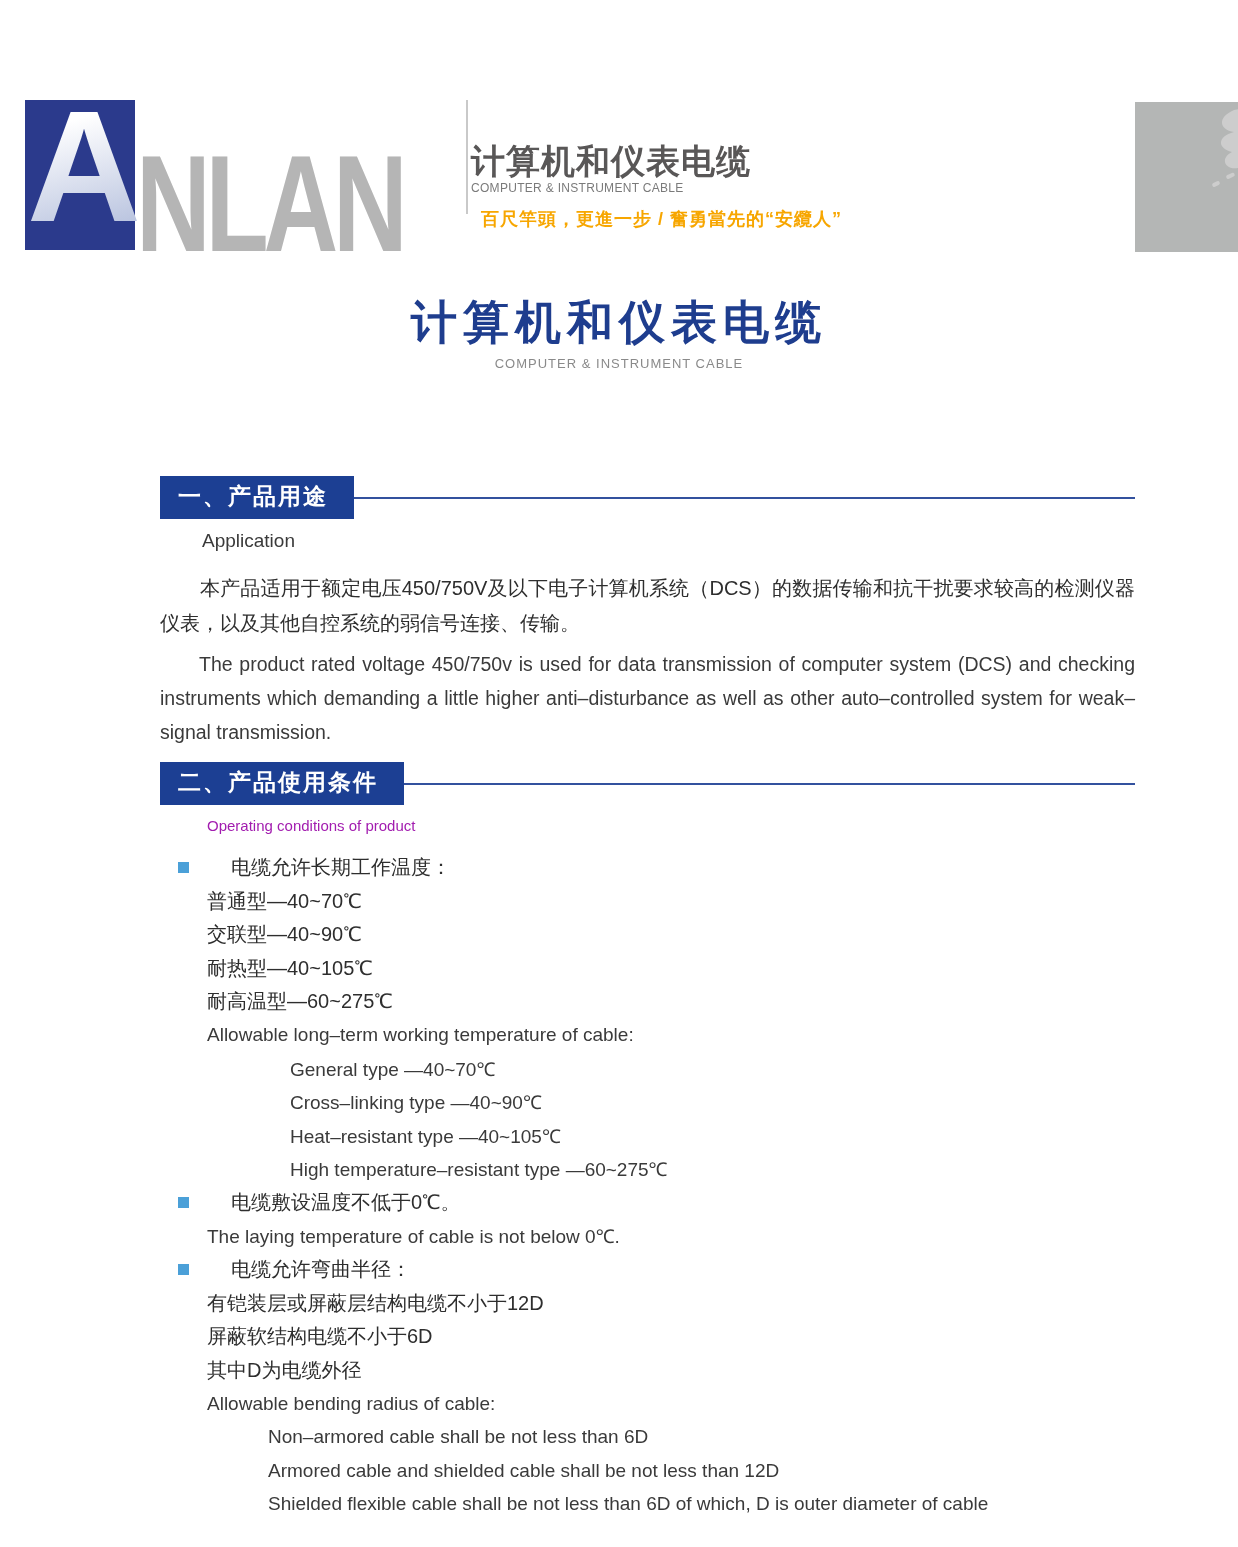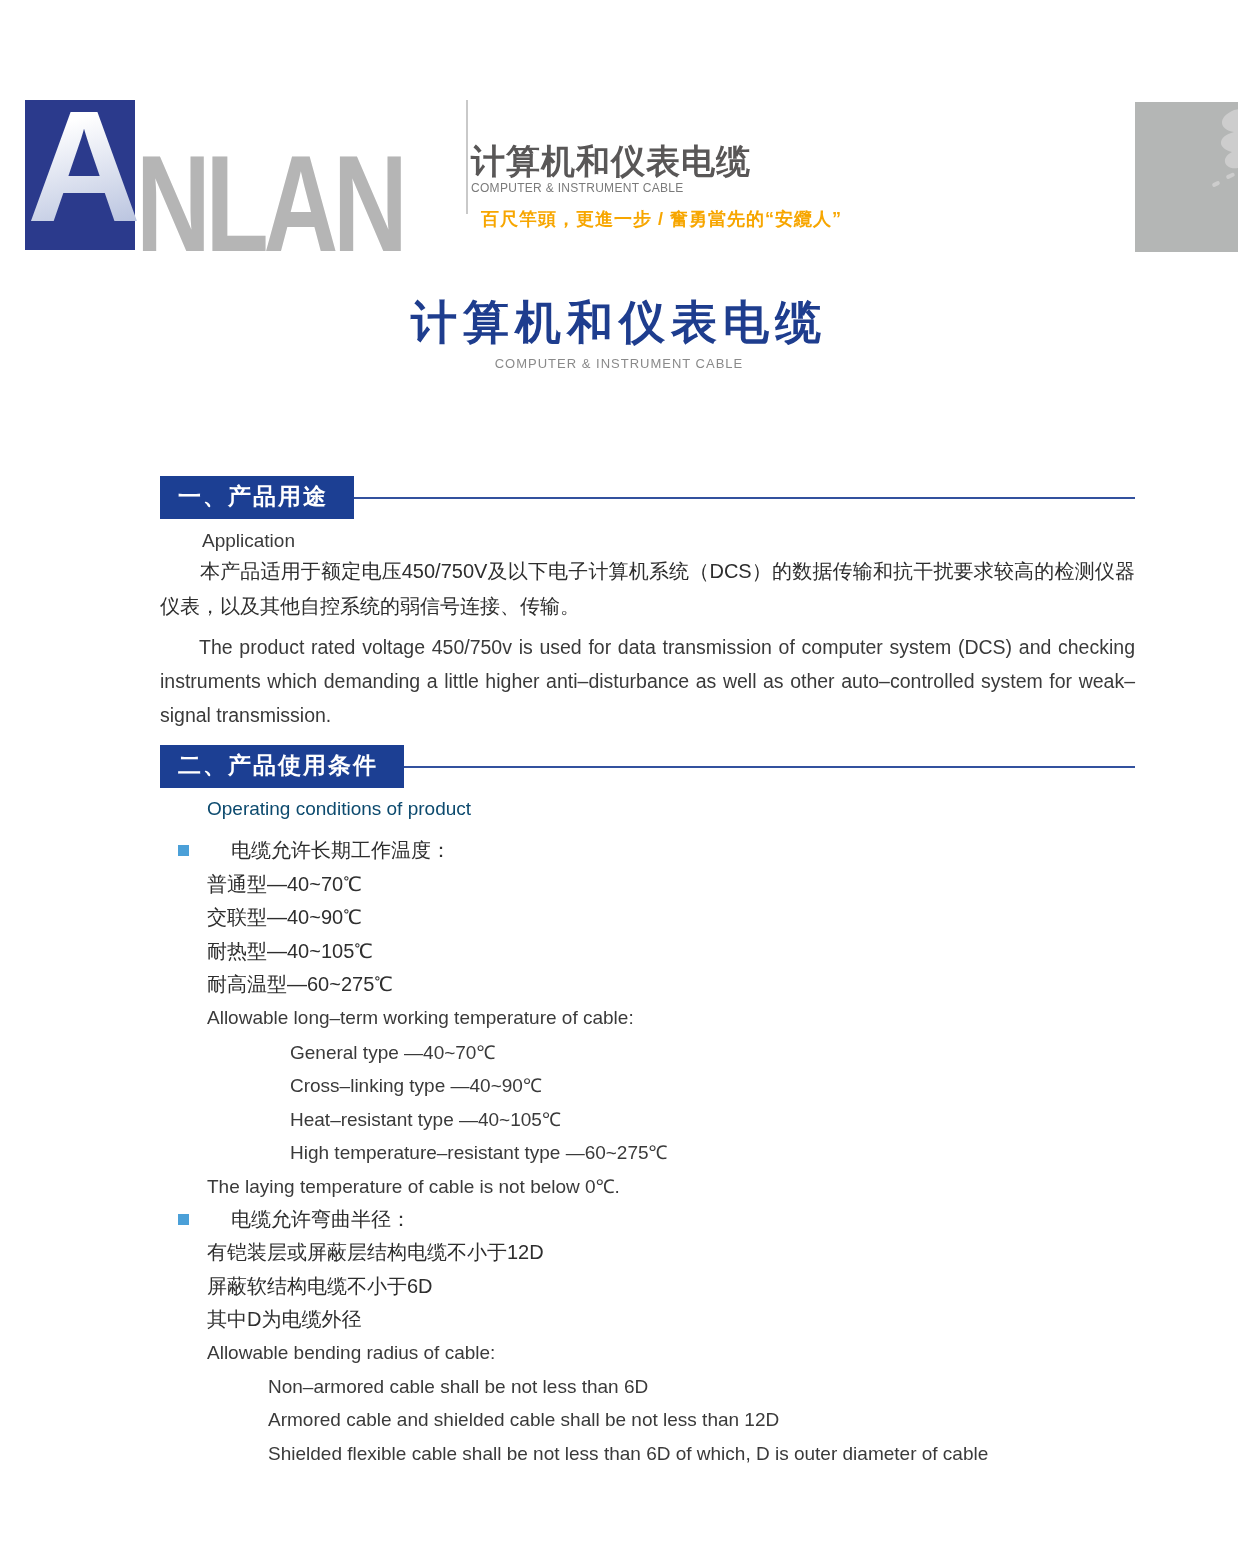--- a/index.html
+++ b/index.html
@@ -36,25 +36,25 @@
   .title-en{margin-top:8px;font-size:13px;color:#8a8a8a;letter-spacing:1px;}
 
   
   .content{position:absolute;left:160px;top:476px;width:975px;}
   .sec-head{display:flex;align-items:center;}
   .sec-box{background:var(--section_box);color:#ffffff;font-size:23px;font-weight:bold;
            letter-spacing:2px;padding:5px 26px 7px 18px;white-space:nowrap;}
   .sec-rule{flex:1;height:2px;background:var(--rule_line);}
 
   .sub-label{margin:9px 0 0 42px;font-size:19px;color:#3a3a3a;line-height:26px;}
-  .para-cn{font-size:20px;line-height:35px;color:#2e2e2e;text-align:justify;text-indent:2em;}
+  .para-cn{margin-top:17px;font-size:20px;line-height:35px;color:#2e2e2e;text-align:justify;text-indent:2em;}
   .para-en{margin-top:6px;font-size:19.5px;line-height:34px;color:#3a3a3a;text-align:justify;text-indent:2em;}
 
   .sec2{margin-top:13px;justify-content:space-between;}
-  .op-label{margin:8px 0 12px 47px;font-size:19px;color:#0c4a6e;line-height:26px;}
+  .op-label{margin:8px 0 12px 47px;font-size:15px;color:#a21caf;line-height:26px;}
   .list{margin-top:7px;}
   .li{display:flex;align-items:center;height:33.5px;font-size:20px;color:#2e2e2e;white-space:nowrap;}
   .li.plain{padding-left:47px;}
   .li.bullet{padding-left:18px;gap:24px;}
   .li.indent{padding-left:130px;}
   .li.indent2{padding-left:108px;}
   .li .en{font-size:19px;color:#3a3a3a;}
   .sq{width:11px;height:11px;background:var(--bullet);margin-right:18px;flex:none;}
 </style>
 </head>
@@ -128,20 +128,24 @@
         </div>
         <div class="li indent">
           <span class="en">Cross–linking type —40~90℃</span>
         </div>
         <div class="li indent">
           <span class="en">Heat–resistant type —40~105℃</span>
         </div>
         <div class="li indent">
           <span class="en">High temperature–resistant type —60~275℃</span>
         </div>
+        <div class="li bullet">
+          <span class="sq"></span>
+          <span>电缆敷设温度不低于0℃。</span>
+        </div>
         <div class="li plain">
           <span class="en">The laying temperature of cable is not below 0℃.</span>
         </div>
         <div class="li bullet">
           <span class="sq"></span>
           <span>电缆允许弯曲半径：</span>
         </div>
         <div class="li plain">
           <span>有铠装层或屏蔽层结构电缆不小于12D</span>
         </div>

